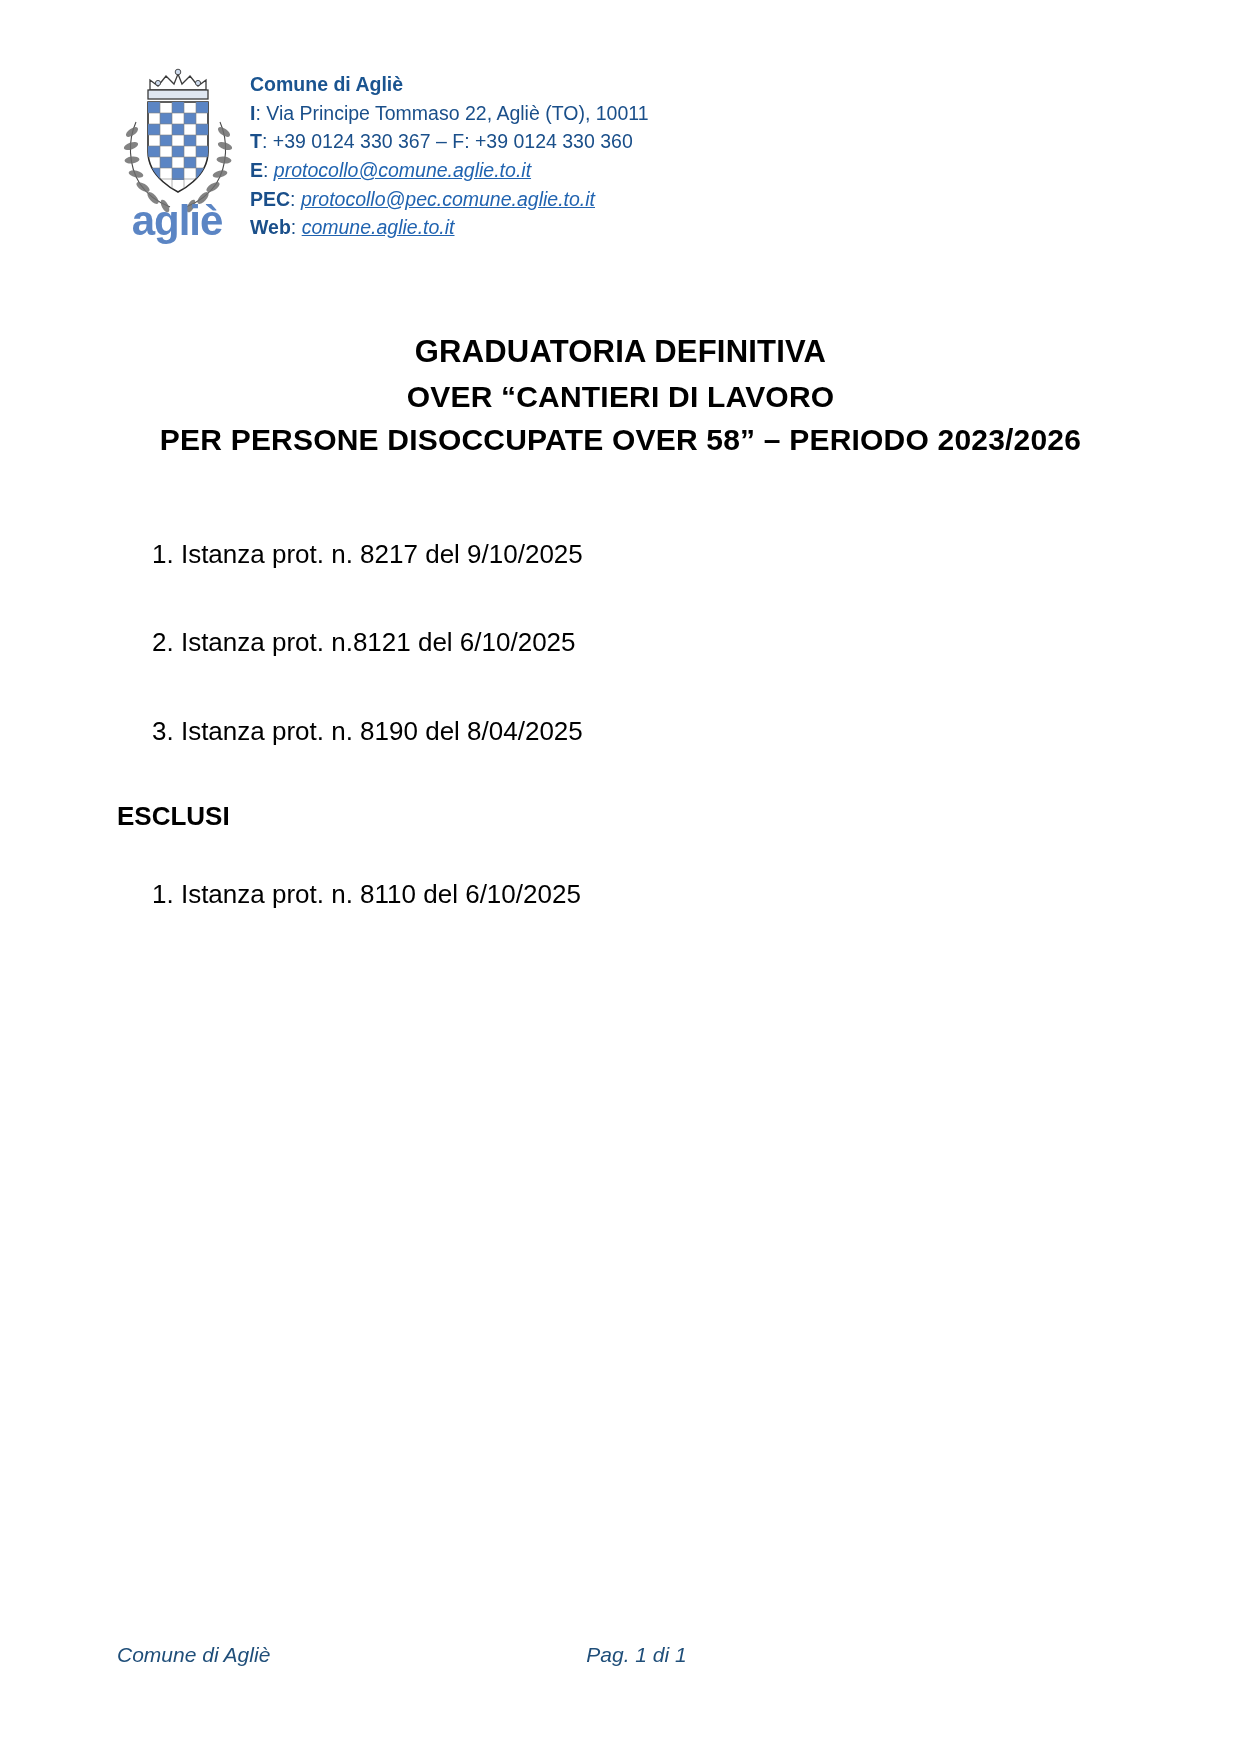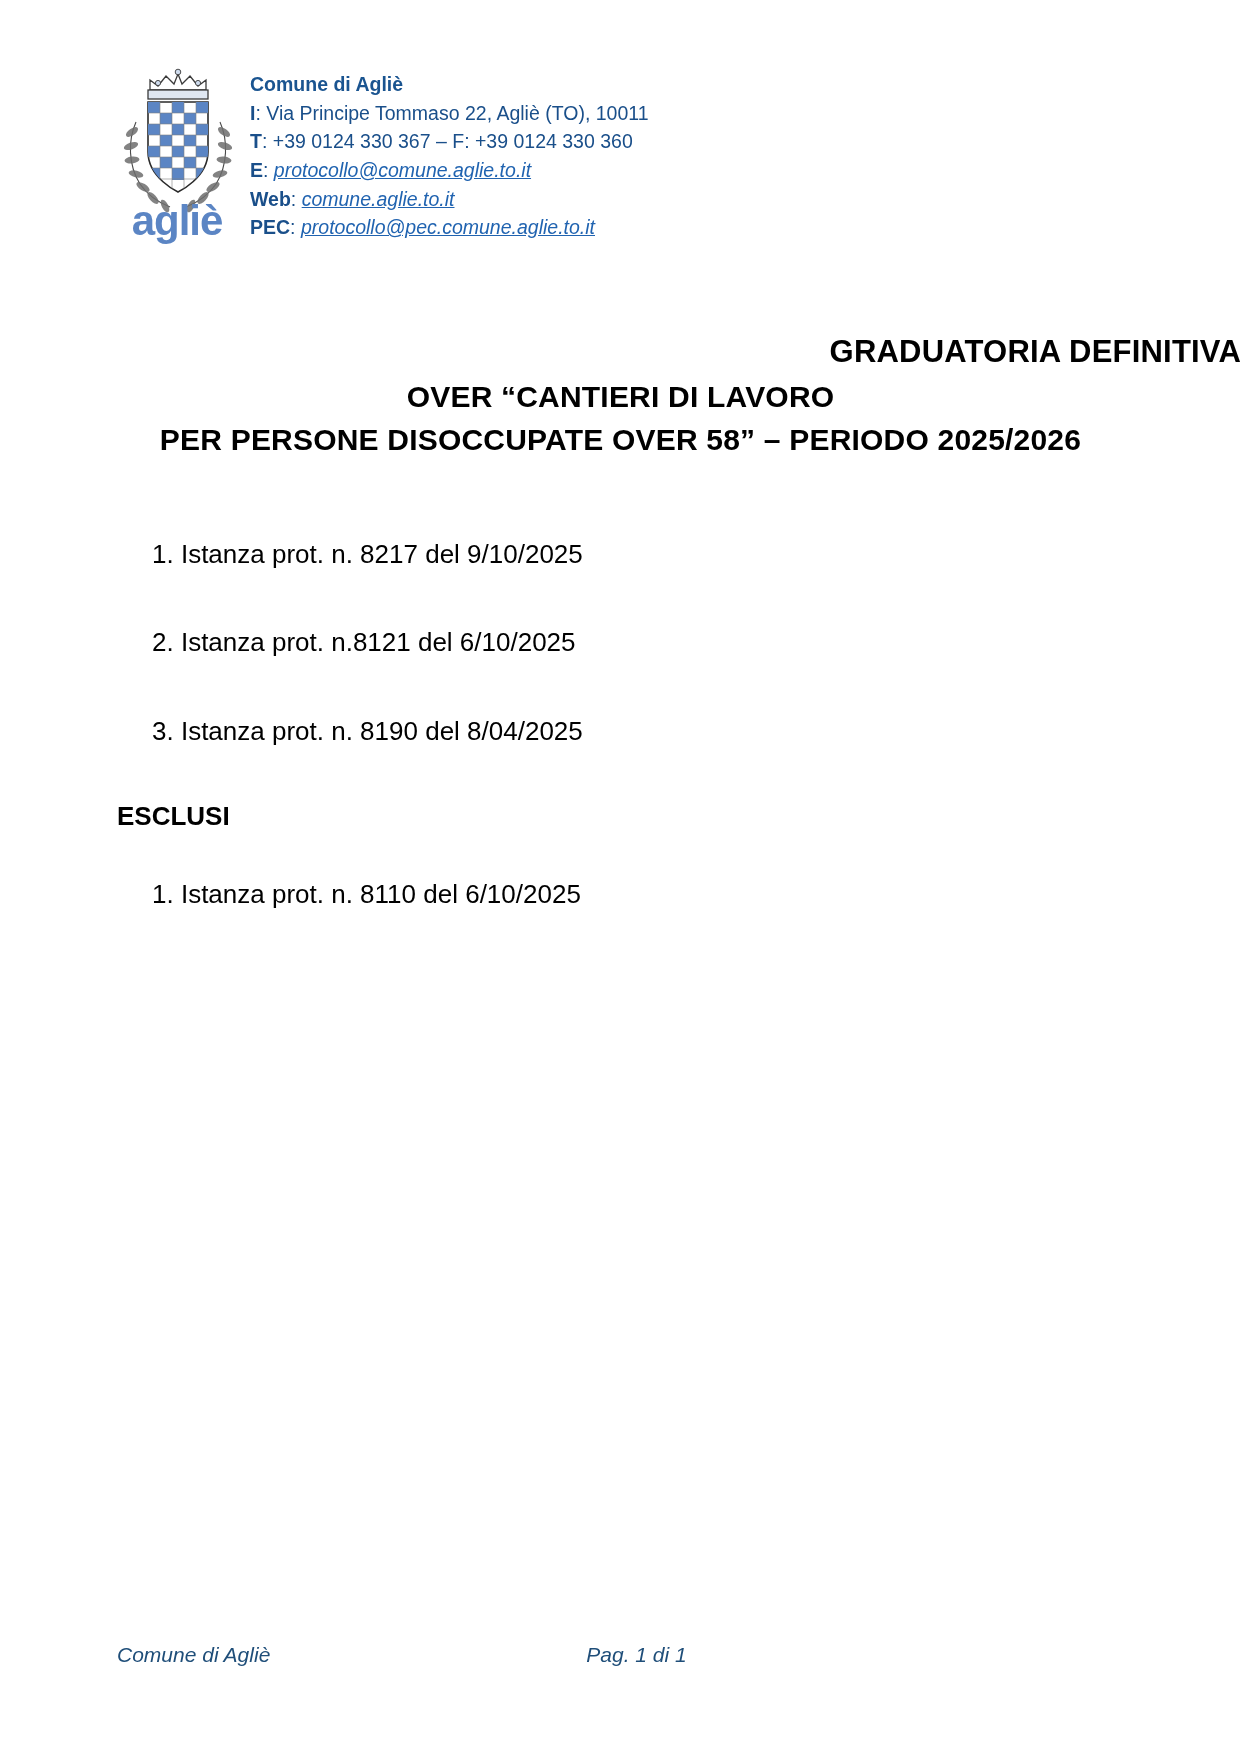--- a/index.html
+++ b/index.html
@@ -76,21 +76,21 @@
     left: 0;
     width: 1241px;
     text-align: center;
   }
   .title-block .tline {
     font-weight: bold;
     font-size: 30px;
     line-height: 1.45;
     letter-spacing: 0.2px;
   }
-  .title-block .tline1 { font-size: 31px; text-align: right; }
+  .title-block .tline1 { font-size: 31px; }
 
   
   .body-area {
     position: absolute;
     top: 536px;
     left: 0;
     width: 1168px;
   }
   .list-item {
     font-size: 26px;
@@ -219,33 +219,33 @@
 
       <div class="contact-line">
         <span class="lbl">T</span><span class="val-dark">: </span><span class="val-dark">+39 0124 330 367 – F: +39 0124 330 360</span>
       </div>
 
       <div class="contact-line">
         <span class="lbl">E</span><span class="val-dark">: </span><a class="link" href="#">protocollo@comune.aglie.to.it</a>
       </div>
 
       <div class="contact-line">
+        <span class="lbl">PEC</span><span class="val-dark">: </span><a class="link" href="#">protocollo@pec.comune.aglie.to.it</a>
+      </div>
+
+      <div class="contact-line">
         <span class="lbl">Web</span><span class="val-dark">: </span><a class="link" href="#">comune.aglie.to.it</a>
-      </div>
-
-      <div class="contact-line">
-        <span class="lbl">PEC</span><span class="val-dark">: </span><a class="link" href="#">protocollo@pec.comune.aglie.to.it</a>
       </div>
     </div>
   </div>
 
   <div class="title-block">
     <div class="tline tline1">GRADUATORIA DEFINITIVA</div>
     <div class="tline">OVER “CANTIERI DI LAVORO</div>
-    <div class="tline">PER PERSONE DISOCCUPATE OVER 58” – PERIODO 2025/2026</div>
+    <div class="tline">PER PERSONE DISOCCUPATE OVER 58” – PERIODO 2023/2026</div>
   </div>
 
   <div class="body-area">
     <div class="list-item">1. Istanza prot. n. 8217 del 9/10/2025</div>
     <div class="list-item">2. Istanza prot. n.8121 del 6/10/2025</div>
     <div class="list-item">3. Istanza prot. n. 8190 del 8/04/2025</div>
 
     <div class="section-heading">ESCLUSI</div>
 
     <div class="list-item">1. Istanza prot. n. 8110 del 6/10/2025</div>

